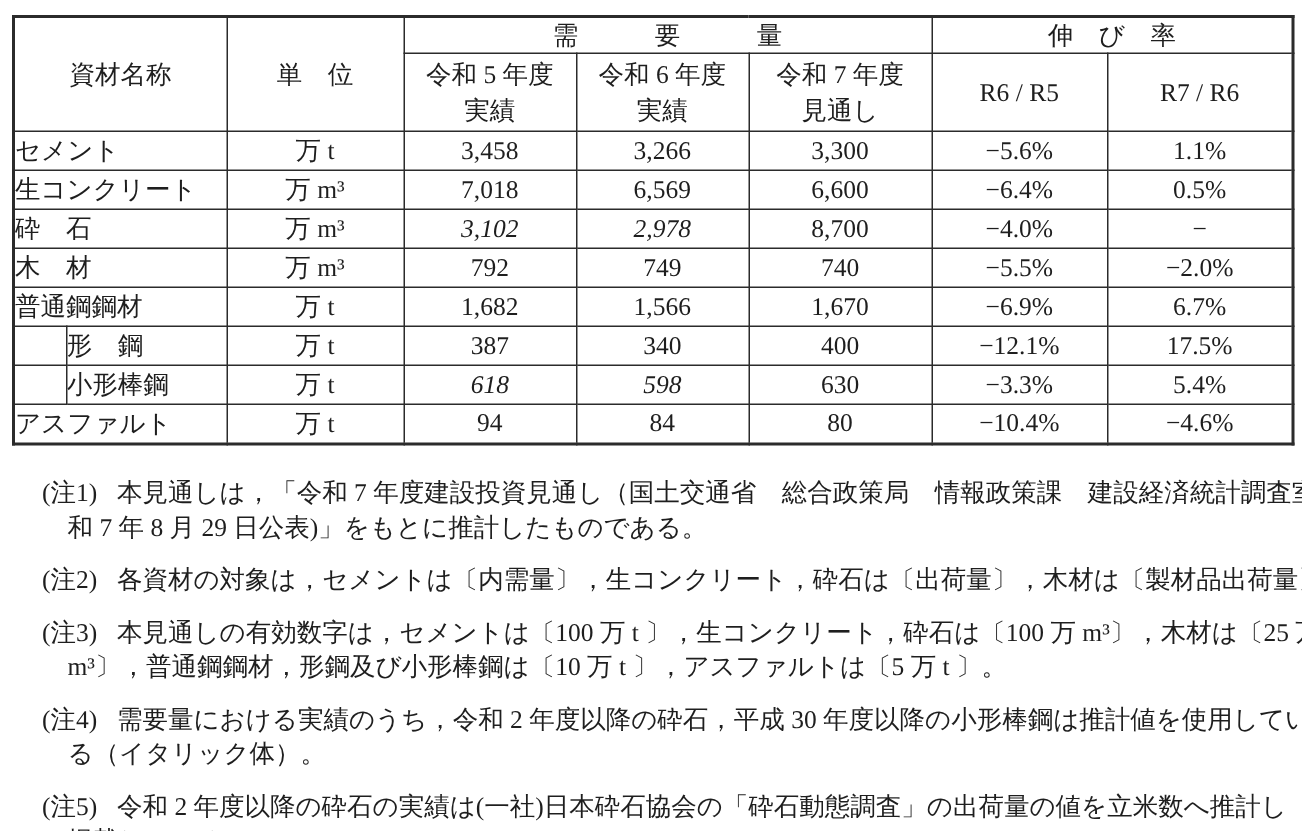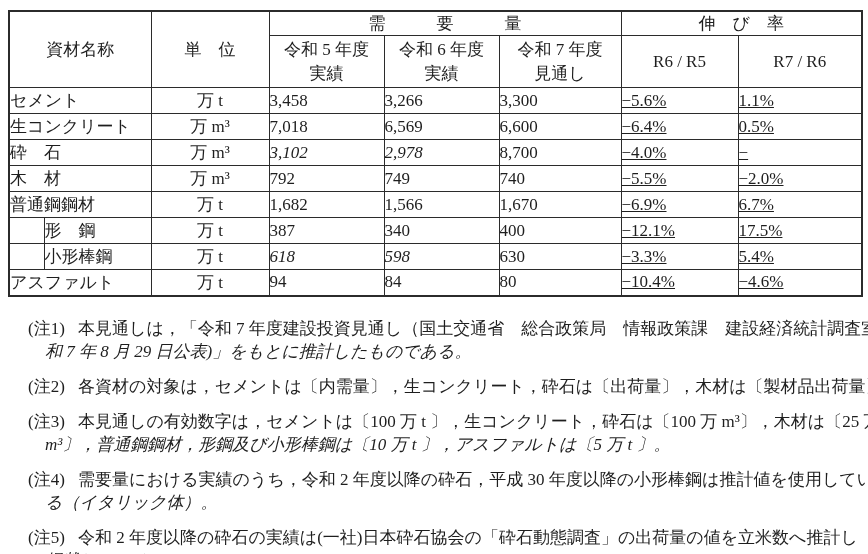--- a/index.html
+++ b/index.html
@@ -21,33 +21,33 @@
     box-sizing:border-box; vertical-align:middle;
     white-space:nowrap; overflow:hidden;
   }
   tr.h1 { height:23px; }
   tr.h2 { height:52px; }
   tr.dr { height:26px; }
   .demand th { text-align:center; }
   .yh div { line-height:24px; }
   .name { text-align:left; padding-left:12px;margin-left:46px; }
   .unit { text-align:center; }
-  .num  { text-align:left; padding-right:8px; }
-  .pct  { text-align:left; padding-right:12px;text-decoration:underline; }
+  .num  { text-align:center; padding-right:8px; }
+  .pct  { text-align:center; padding-right:12px; }
   .italic { font-style:italic; }
   
   .spc-mid { border-top-style:hidden; border-bottom-style:hidden; }
   .spc-last { border-top-style:hidden; }
   
   .notes {
     position:absolute; left:28px; top:305px; width:826px;
     font-size:17px; line-height:23px;
   }
   .note-line { white-space:nowrap; }
-  .note-line.cont { padding-left:17px;font-style:italic; }
+  .note-line.cont { padding-left:17px; }
   .note-label { display:inline-block; min-width:37px; margin-right:13px;margin-top:12px; }
 </style>
 </head>
 <body>
 
 <div>
 
   <table class="demand">
     <colgroup>
       <col style="width:35px">

